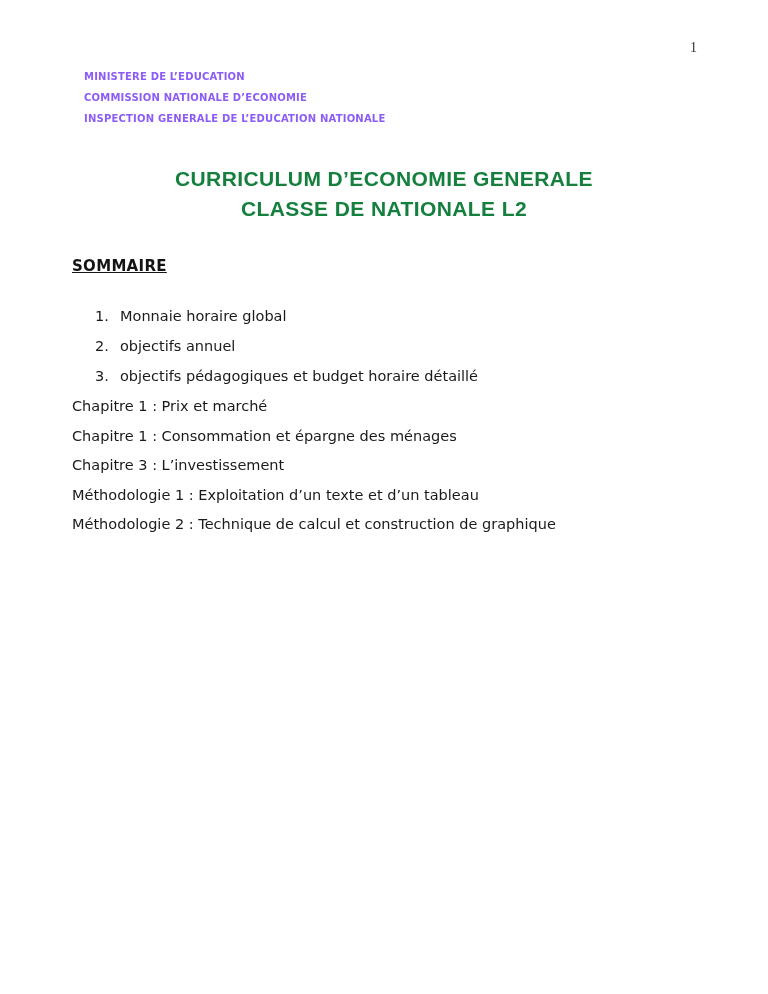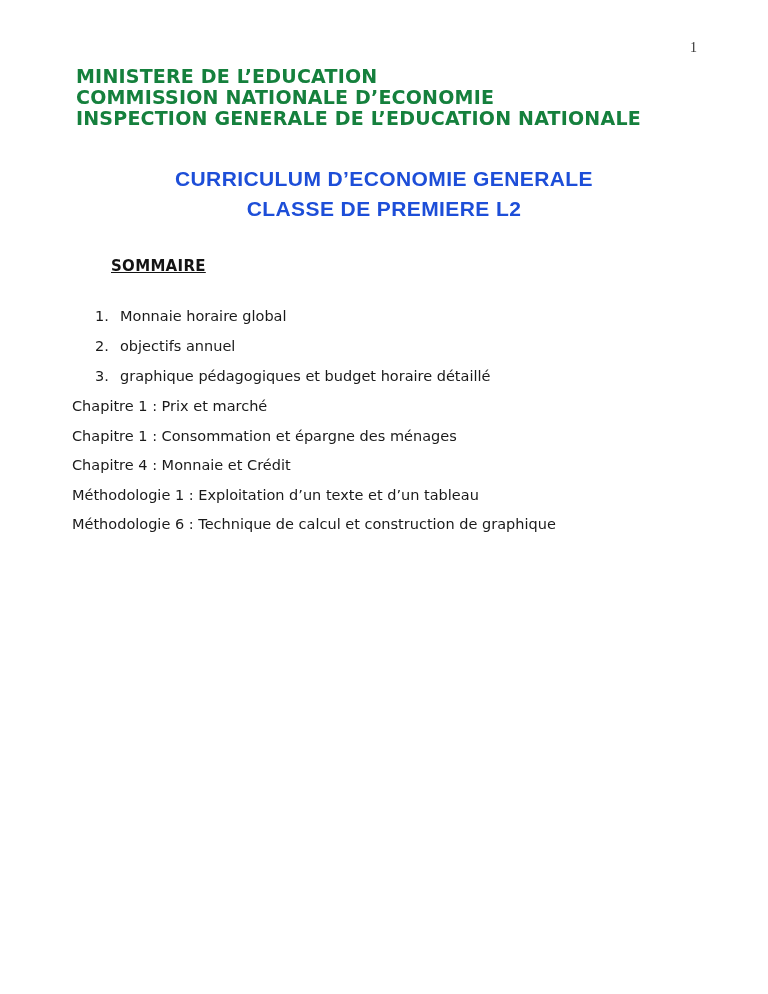--- a/index.html
+++ b/index.html
@@ -21,51 +21,50 @@
     position: absolute;
     top: 40px;
     right: 71px;
     font-family: "Liberation Serif", serif;
     font-size: 14px;
     color: #333333;
   }
   .header-block {
     position: absolute;
     top: 66px;
-    left: 76px;
+    left: 84px;
     right: 60px;
     font-weight: bold;
-    font-size: 19px;
+    font-size: 10px;
     line-height: 21px;
     letter-spacing: 0.2px;
-    color: #15803d;
+    color: #8b5cf6;
   }
   .doc-title {
     position: absolute;
     top: 164px;
     left: 0;
     right: 0;
     text-align: center;
     font-family: "Liberation Sans", sans-serif;
     font-weight: bold;
     font-size: 21px;
     line-height: 30px;
     letter-spacing: 0.4px;
-    color: #1d4ed8;
+    color: #15803d;
   }
   .sommaire-heading {
     position: absolute;
     top: 257px;
     left: 72px;
     font-weight: bold;
     font-size: 15px;
     text-decoration: underline;
     letter-spacing: 0.3px;
     color: #141414;
-    margin-left: 39px;
   }
   .toc-numbered {
     position: absolute;
     top: 308px;
     left: 95px;
     font-size: 14.5px;
     color: #1a1a1a;
   }
   .toc-numbered .toc-item {
     display: flex;
@@ -96,41 +95,41 @@
   <div class="page-number">1</div>
 
   <div class="header-block">
     <div>MINISTERE DE L’EDUCATION</div>
     <div>COMMISSION NATIONALE D’ECONOMIE</div>
     <div>INSPECTION GENERALE DE L’EDUCATION NATIONALE</div>
   </div>
 
   <div class="doc-title">
     <div>CURRICULUM D’ECONOMIE GENERALE</div>
-    <div>CLASSE DE PREMIERE L2</div>
+    <div>CLASSE DE NATIONALE L2</div>
   </div>
 
   <div class="sommaire-heading">SOMMAIRE</div>
 
   <div class="toc-numbered">
     <div class="toc-item">
       <span class="num">1.</span>
       <span class="label">Monnaie horaire global</span>
     </div>
     <div class="toc-item">
       <span class="num">2.</span>
       <span class="label">objectifs annuel</span>
     </div>
     <div class="toc-item">
       <span class="num">3.</span>
-      <span class="label">graphique pédagogiques et budget horaire détaillé</span>
+      <span class="label">objectifs pédagogiques et budget horaire détaillé</span>
     </div>
   </div>
 
   <div class="toc-entries">
     <div class="entry">Chapitre 1 : Prix et marché</div>
     <div class="entry">Chapitre 1 : Consommation et épargne des ménages</div>
-    <div class="entry">Chapitre 4 : Monnaie et Crédit</div>
+    <div class="entry">Chapitre 3 : L’investissement</div>
     <div class="entry">Méthodologie 1 : Exploitation d’un texte et d’un tableau</div>
-    <div class="entry">Méthodologie 6 : Technique de calcul et construction de graphique</div>
+    <div class="entry">Méthodologie 2 : Technique de calcul et construction de graphique</div>
   </div>
 
 </div>
 
 </body></html>

